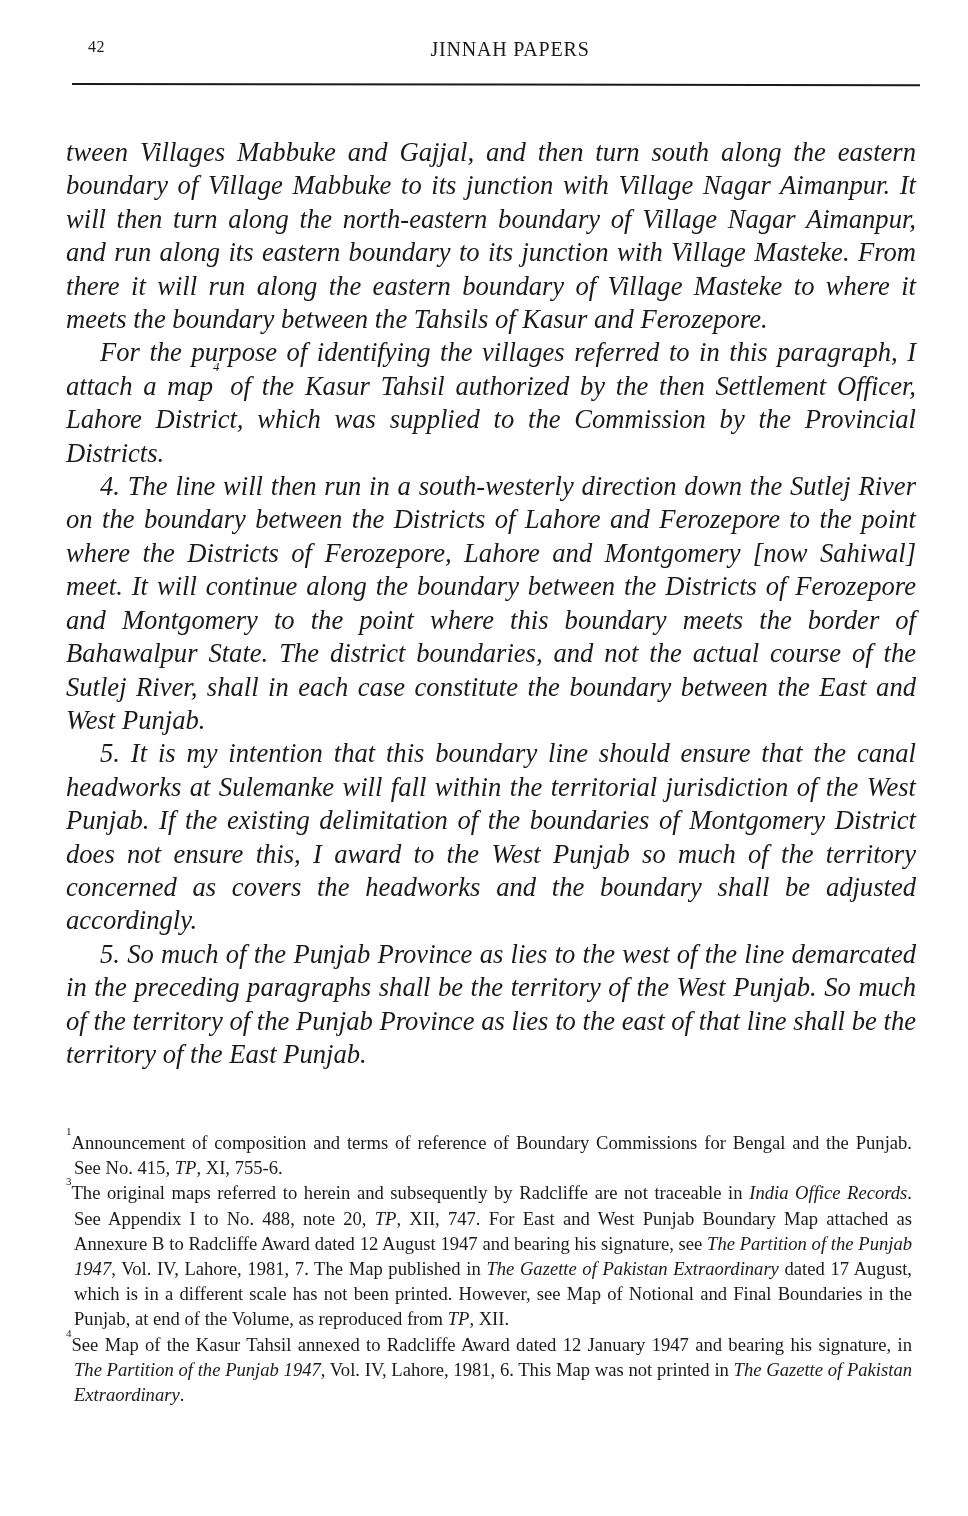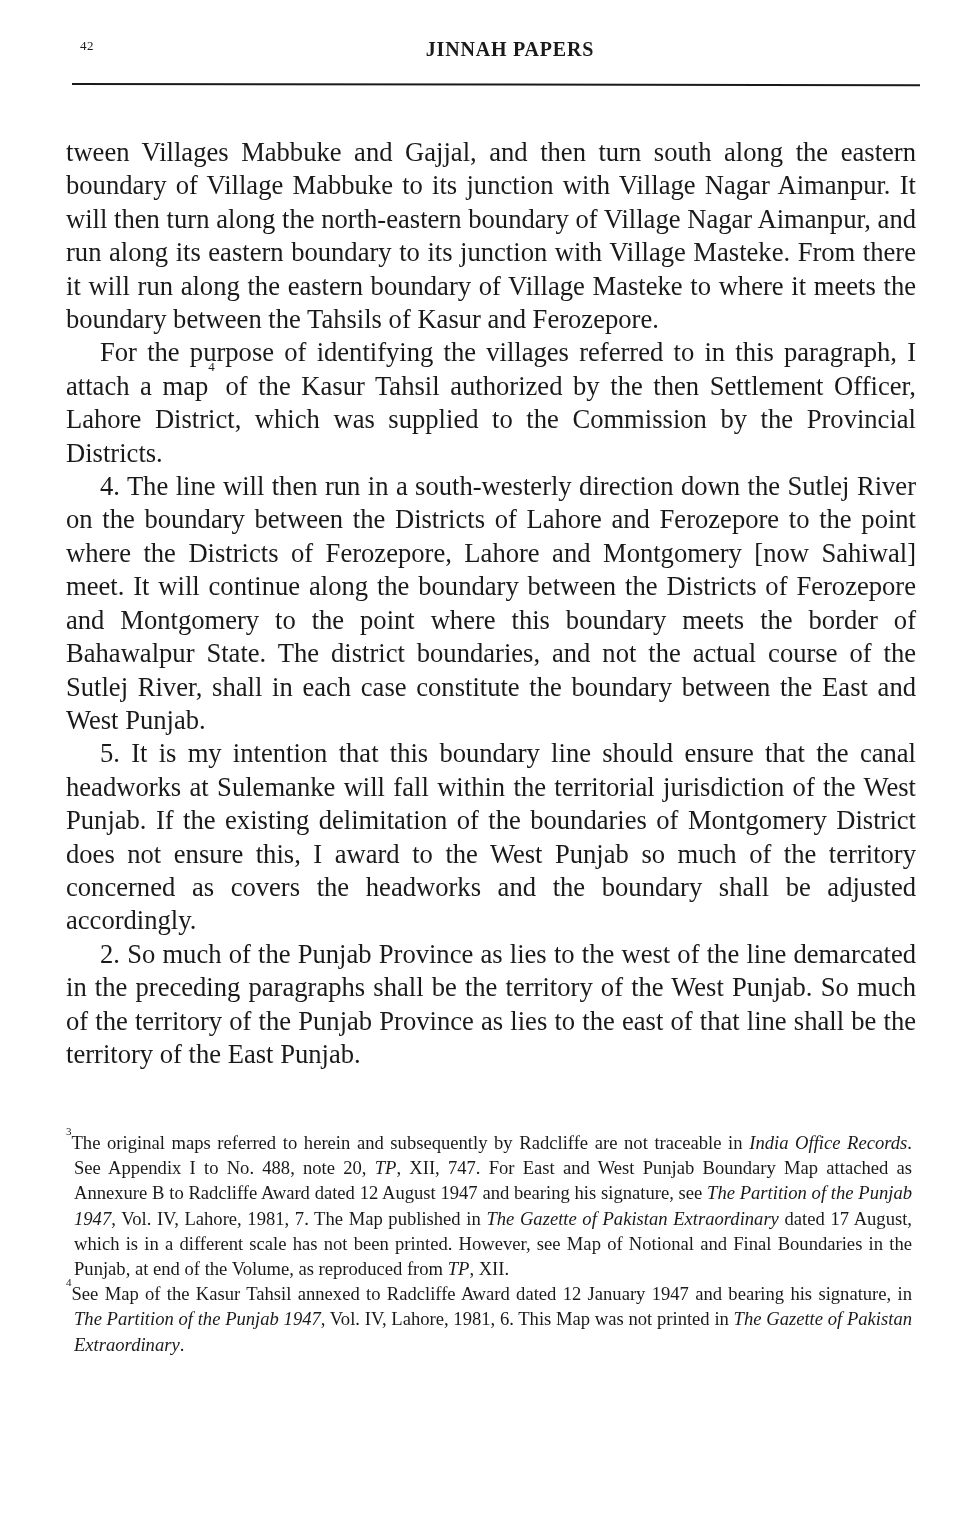--- a/index.html
+++ b/index.html
@@ -17,35 +17,34 @@
     }
     .page-header {
       position: absolute;
       left: 72px;
       right: 48px;
       top: 38px;
       height: 30px;
     }
     .page-number {
       position: absolute;
-      left: 8px;
+      left: 16px;
       top: 0;
-      font-size: 13px;
+      font-size: 16px;
       letter-spacing: 0.5px;
     }
     .running-head {
       position: absolute;
       left: 8px;
       right: 0;
       top: 0;
       text-align: center;
       font-size: 20px;
       letter-spacing: 0.8px;
       padding-left: 20px;
-      font-weight: bold;
     }
     .header-rule {
       position: absolute;
       left: 72px;
       width: 848px;
       top: 83px;
       height: 0;
       border-top: 2.5px solid #1a1a1a;
       transform: rotate(0.08deg);
       transform-origin: left center;
@@ -55,20 +54,21 @@
       left: 66px;
       width: 850px;
       top: 136px;
       font-size: 26.6px;
       line-height: 33.4px;
       text-align: justify;
       hyphens: manual;
     }
     .body-text p {
       margin: 0;
+      font-style: italic;
     }
     .body-text p.indent {
       text-indent: 34px;
     }
     .body-text p.cont {
       text-indent: 0;
     }
     sup.fnref {
       font-size: 13px;
       vertical-align: top;
@@ -108,19 +108,20 @@
   <span class="page-number">42</span>
   <span class="running-head">JINNAH PAPERS</span>
 </header>
 <div class="header-rule"></div>
 
 <main class="body-text">
   <p class="cont">tween Villages Mabbuke and Gajjal, and then turn south along the eastern boundary of Village Mabbuke to its junction with Village Nagar Aimanpur. It will then turn along the north-eastern boundary of Vil­lage Nagar Aimanpur, and run along its eastern boundary to its junc­tion with Village Masteke. From there it will run along the eastern boundary of Village Masteke to where it meets the boundary between the Tahsils of Kasur and Ferozepore.</p>
   <p class="indent"><span>For the purpose of identifying the villages referred to in this para­graph, I attach a map</span><sup class="fnref">4</sup><span> of the Kasur Tahsil authorized by the then Settlement Officer, Lahore District, which was supplied to the Com­mission by the Provincial Districts.</span></p>
   <p class="indent">4. The line will then run in a south-westerly direction down the Sutlej River on the boundary between the Districts of Lahore and Ferozepore to the point where the Districts of Ferozepore, Lahore and Montgomery [now Sahiwal] meet. It will continue along the boundary between the Districts of Ferozepore and Montgomery to the point where this boundary meets the border of Bahawalpur State. The dis­trict boundaries, and not the actual course of the Sutlej River, shall in each case constitute the boundary between the East and West Punjab.</p>
   <p class="indent">5. It is my intention that this boundary line should ensure that the canal headworks at Sulemanke will fall within the territorial jurisdic­tion of the West Punjab. If the existing delimitation of the boundaries of Montgomery District does not ensure this, I award to the West Punjab so much of the territory concerned as covers the headworks and the boundary shall be adjusted accordingly.</p>
-  <p class="indent">2. So much of the Punjab Province as lies to the west of the line demarcated in the preceding paragraphs shall be the territory of the West Punjab. So much of the territory of the Punjab Province as lies to the east of that line shall be the territory of the East Punjab.</p>
+  <p class="indent">5. So much of the Punjab Province as lies to the west of the line demarcated in the preceding paragraphs shall be the territory of the West Punjab. So much of the territory of the Punjab Province as lies to the east of that line shall be the territory of the East Punjab.</p>
 </main>
 
 <section class="footnotes" id="footnotes">
+    <p class="footnote"><sup>1</sup><span>Announcement  of composition and terms of reference of Boundary Commissions for Bengal and the Punjab. See No. 415, </span><i>TP</i><span>, XI, 755-6.</span></p>
     <p class="footnote"><sup>3</sup><span>The original maps referred to herein and subsequently by Radcliffe are not traceable in </span><i>India Office Records</i><span>. See Appendix I to No. 488, note 20, </span><i>TP</i><span>, XII, 747. For East and West Punjab Boundary Map attached as Annexure B to Radcliffe Award dated 12 August 1947 and bearing his signature, see </span><i>The Partition of the Punjab 1947</i><span>, Vol. IV, Lahore, 1981, 7. The Map published in </span><i>The Gazette of Pakistan Extraordinary</i><span> dated 17 August, which is in a different scale has not been printed. However, see Map of Notional and Final Boundaries in the Punjab, at end of the Volume, as reproduced from </span><i>TP</i><span>, XII.</span></p>
     <p class="footnote"><sup>4</sup><span>See Map of the Kasur Tahsil annexed to Radcliffe Award dated 12 January 1947 and bearing his signature, in </span><i>The Partition of the Punjab 1947</i><span>, Vol. IV, Lahore, 1981, 6. This Map was not printed in </span><i>The Gazette of Pakistan Extraordinary</i><span>.</span></p>
   </section>
 
 </body></html>

